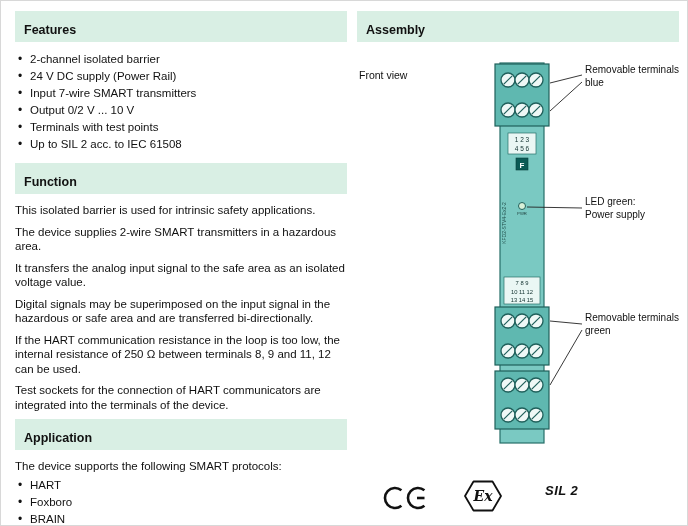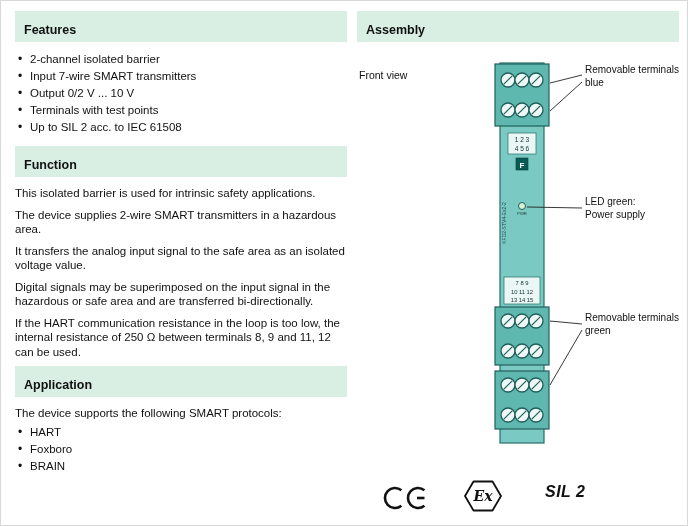--- a/index.html
+++ b/index.html
@@ -72,53 +72,55 @@
   .drawing-svg {
     position: absolute;
     left: 0; top: 0;
   }
   .certs { position: absolute; left: 0; top: 462px; width: 322px; height: 44px; text-align: center; }
   .ce-mark { position: absolute; left: 26px; top: 12px; }
   .ex-mark { position: absolute; left: 106px; top: 6px; }
   .sil-label {
     position: absolute;
     left: 188px; top: 10px;
-    font-size: 16px;
+    font-size: 13px;
     font-weight: bold;
     font-style: italic;
     letter-spacing: 0.5px;
   }
 </style>
 </head>
 <body>
 
 <div class="page">
 
   <div class="col-left">
 
     <div class="sec-header">
       <span>Features</span>
     </div>
     <ul class="bullets">
       <li>2-channel isolated barrier</li>
+      <li>24 V DC supply (Power Rail)</li>
       <li>Input 7-wire SMART transmitters</li>
       <li>Output 0/2 V ... 10 V</li>
       <li>Terminals with test points</li>
       <li>Up to SIL 2 acc. to IEC 61508</li>
     </ul>
 
     <div class="sec-header">
       <span>Function</span>
     </div>
     <div class="body-text">
       <p>This isolated barrier is used for intrinsic safety applications.</p>
       <p>The device supplies 2-wire SMART transmitters in a hazardous area.</p>
       <p>It transfers the analog input signal to the safe area as an isolated voltage value.</p>
       <p>Digital signals may be superimposed on the input signal in the hazardous or safe area and are transferred bi-directionally.</p>
       <p>If the HART communication resistance in the loop is too low, the internal resistance of 250 Ω between terminals 8, 9 and 11, 12 can be used.</p>
+      <p>Test sockets for the connection of HART communicators are integrated into the terminals of the device.</p>
     </div>
 
     <div class="sec-header" style="margin-top:4px;">
       <span>Application</span>
     </div>
     <p class="intro-line">The device supports the following SMART protocols:</p>
     <ul class="bullets">
       <li>HART</li>
       <li>Foxboro</li>
       <li>BRAIN</li>

